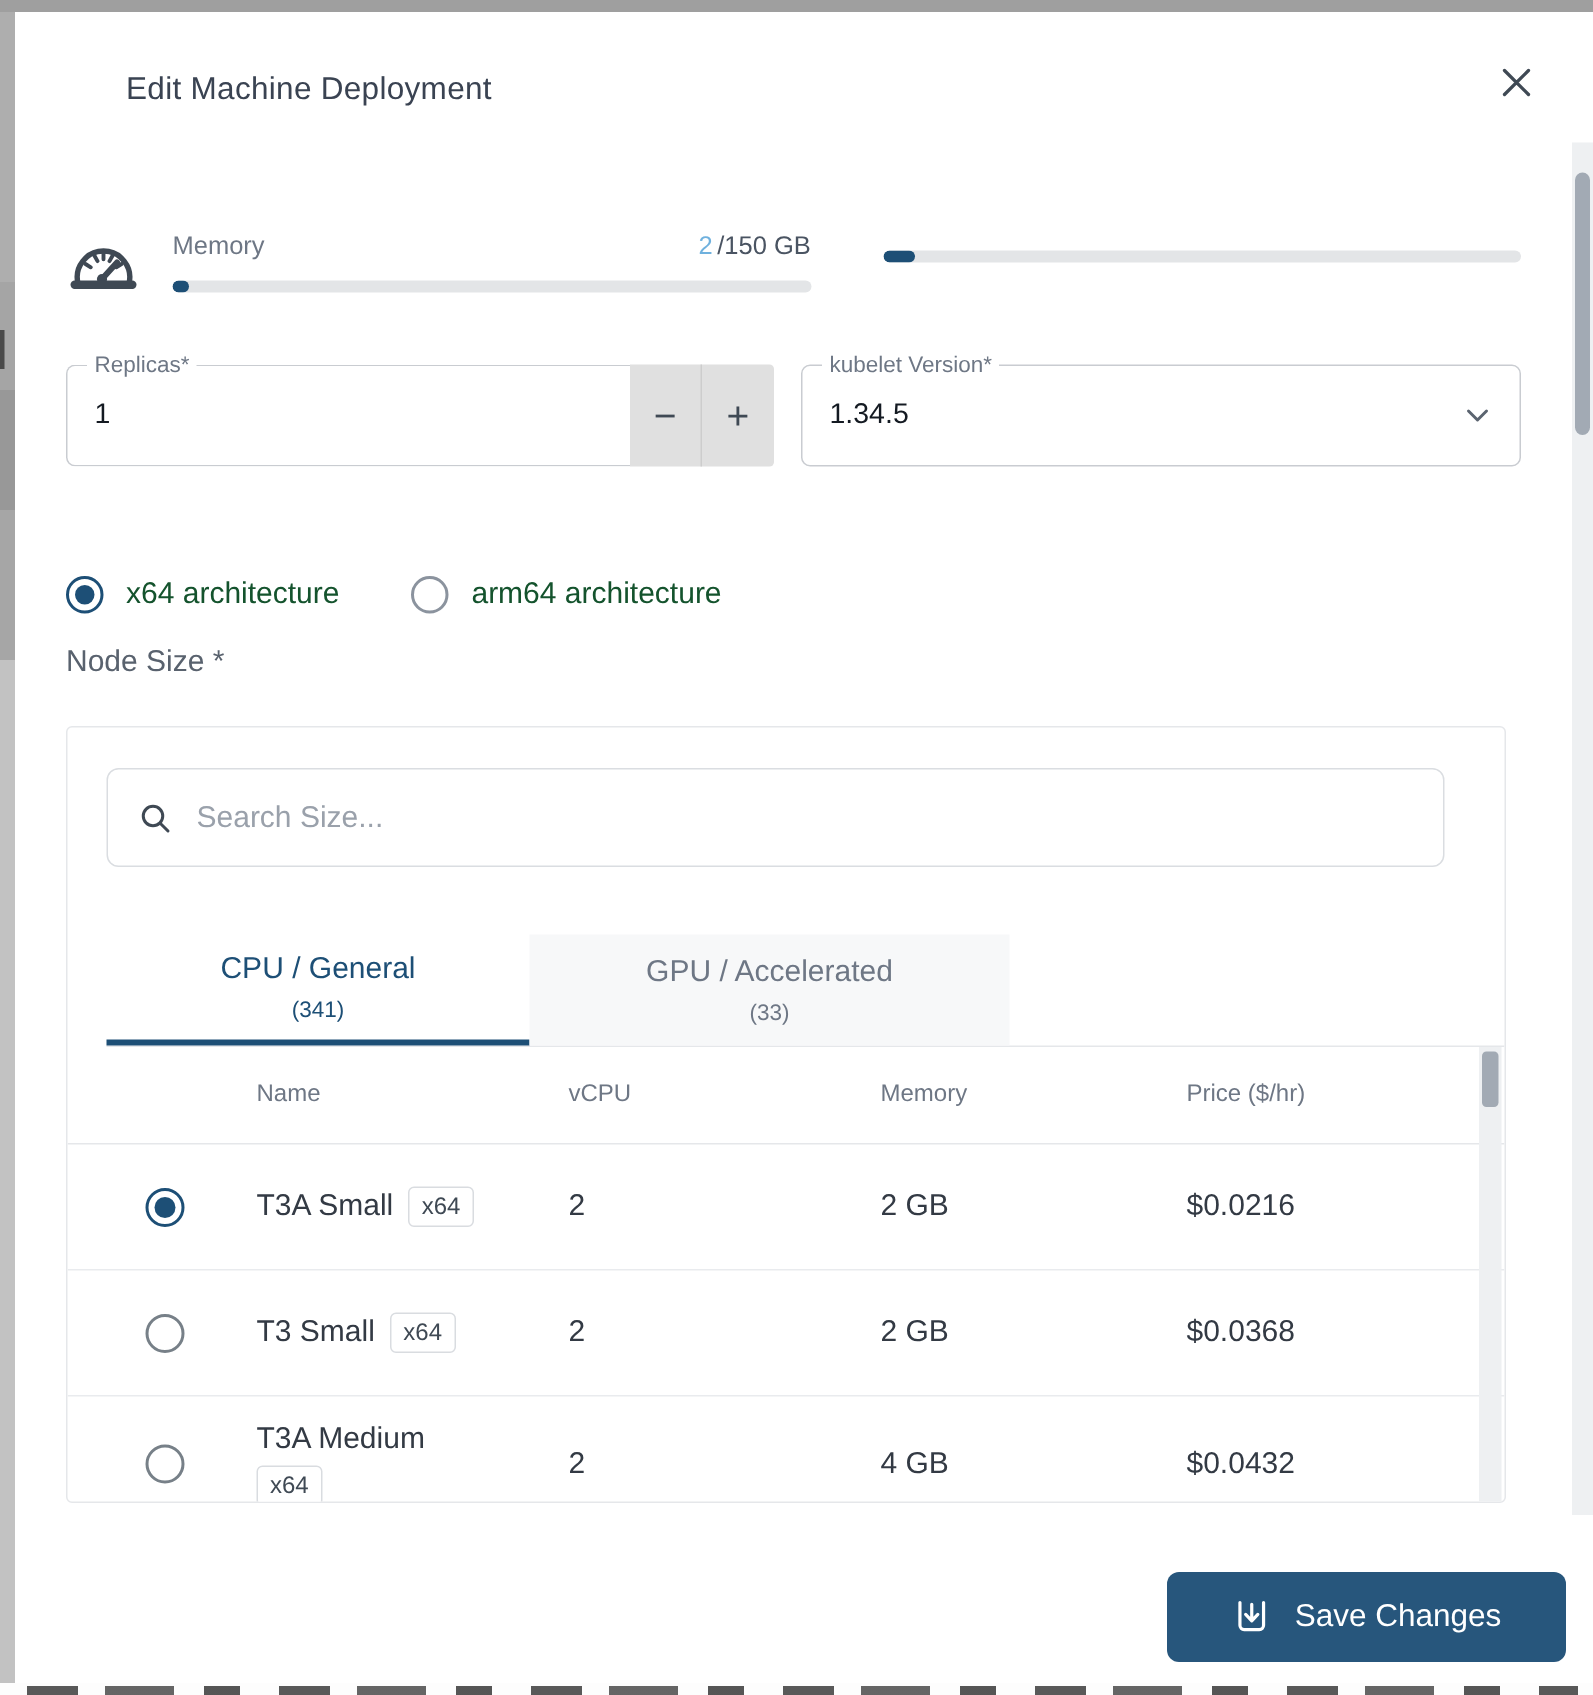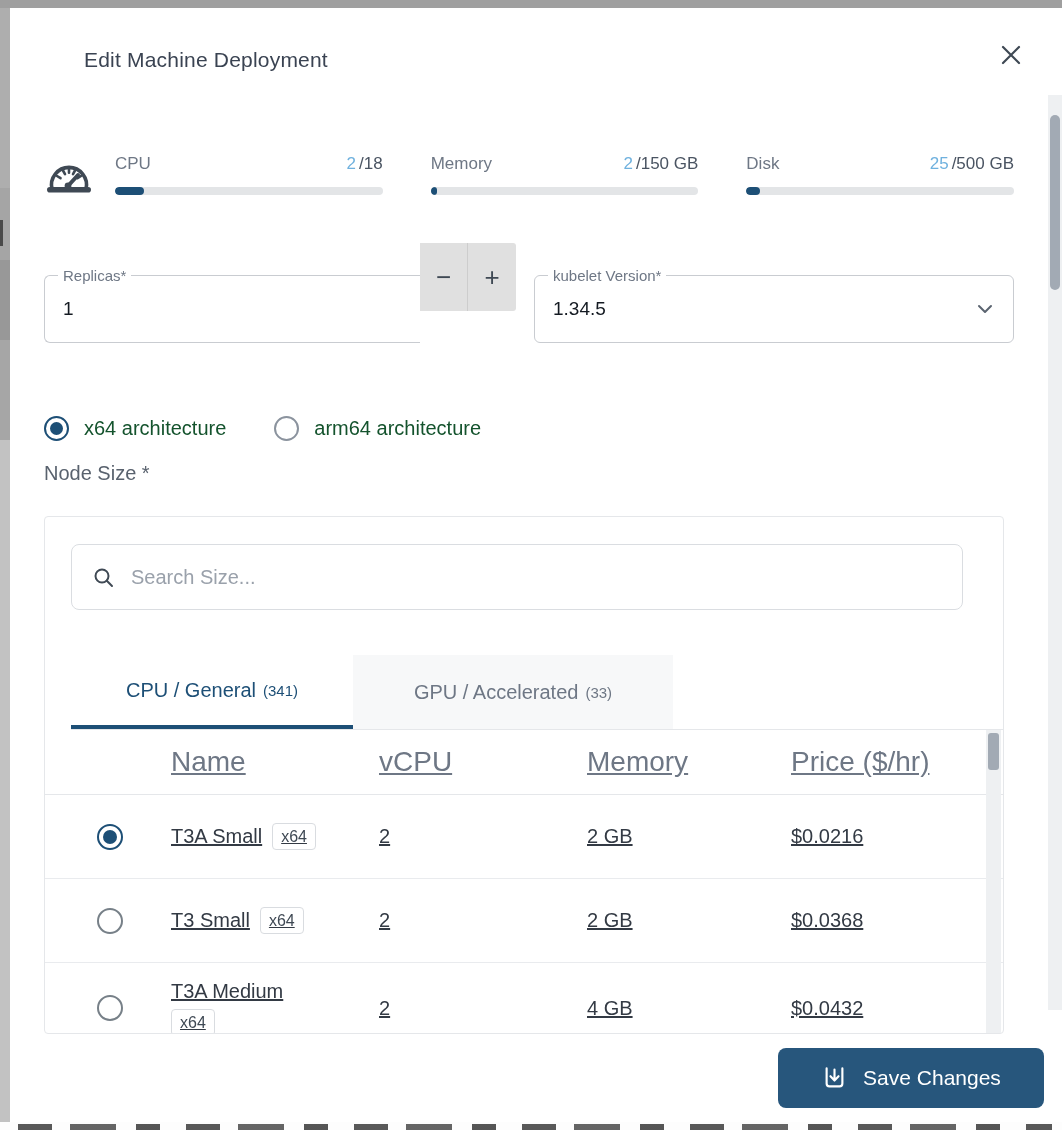--- a/index.html
+++ b/index.html
@@ -42,21 +42,21 @@
   .meter-list{display:flex;flex:1;gap:48px;margin-left:21px;}
   .meter{flex:1;}
   .meter-head{display:flex;justify-content:space-between;align-items:baseline;font-size:17px;}
   .meter-label{color:var(--gray_label);}
   .meter-used{color:var(--light_blue);}
   .meter-total{color:#4a5462;margin-left:3px;}
   .meter-bar{margin-top:13px;height:8px;border-radius:4px;background:#e3e5e7;overflow:hidden;}
   .meter-fill{height:100%;border-radius:4px;background:var(--accent_blue);}
   
   .form-row{display:flex;margin-top:43px;}
-  .outlined{position:relative;border:1px solid #c9ccd1;border-radius:6px;height:68px;background:#fff;display:flex;align-items:center;margin-top:32px;}
+  .outlined{position:relative;border:1px solid #c9ccd1;border-radius:6px;height:68px;background:#fff;display:flex;align-items:center;}
   .outlined .flabel{position:absolute;top:-9px;left:13px;background:#fff;padding:0 5px;font-size:15px;color:var(--gray_label);white-space:nowrap;}
   .replicas-group{display:flex;width:472px;flex:none;}
   .replicas-field{flex:1;border-right:none;border-radius:6px 0 0 6px;}
   .replicas-field input{border:none;outline:none;font-size:19px;color:#141a22;width:100%;padding:0 18px;font-family:inherit;background:transparent;}
   .stepper{display:flex;height:68px;flex:none;}
   .step-btn{width:48px;height:68px;background:#e0e0e0;border:none;font-size:26px;color:var(--slate);cursor:pointer;display:flex;align-items:center;justify-content:center;font-family:inherit;}
   .step-btn.minus{border-right:1px solid #cdcdcd;}
   .step-btn.plus{border-radius:0 3px 3px 0;}
   .kubelet-field{flex:1;margin-left:18px;padding:0 18px;justify-content:space-between;cursor:pointer;}
   .kubelet-value{font-size:19px;color:#141a22;}
@@ -67,30 +67,30 @@
   .radio.selected{border-color:var(--accent_blue);}
   .radio.selected::after{content:"";width:13px;height:13px;border-radius:50%;background:var(--accent_blue);}
   .radio-label{font-size:20px;color:#14532d;}
   
   .node-size-label{margin-top:21px;font-size:20px;color:#59626e;}
   .panel{margin-top:31px;width:960px;height:518px;border:1px solid #e5e7ea;border-radius:4px;position:relative;overflow:hidden;background:#fff;}
   .search-box{position:absolute;left:26px;top:27px;width:892px;height:66px;border:1px solid #dadde1;border-radius:8px;display:flex;align-items:center;padding:0 20px;gap:16px;}
   .search-box input{border:none;outline:none;flex:1;font-size:20px;color:#333a44;font-family:inherit;background:transparent;}
   .search-box input::placeholder{color:#9aa1ab;}
   .tabs{position:absolute;left:26px;top:138px;right:0;height:75px;display:flex;border-bottom:1px solid #e5e7ea;}
-  .tab{display:flex;align-items:center;justify-content:center;gap:7px;height:100%;cursor:pointer;}
+  .tab{display:flex;align-items:center;justify-content:center;gap:7px;height:100%;cursor:pointer;flex-direction:column;}
   .tab .tab-label{font-size:20px;}
   .tab .tab-count{font-size:15px;}
   .tab.active{width:282px;color:var(--accent_blue);border-bottom:4px solid var(--accent_blue);}
   .tab.inactive{width:320px;background:#f7f8f9;color:var(--gray_label);}
   
   .size-table{position:absolute;left:0;top:213px;right:0;bottom:0;}
   .trow{display:grid;grid-template-columns:126px 208px 208px 204px 1fr;align-items:center;}
-  .thead{height:65px;color:var(--gray_label);font-size:28px;border-bottom:1px solid #e5e7ea;text-decoration:underline;}
-  .tbody-row{height:84px;border-bottom:1px solid #e9ebee;font-size:20px;color:#333a44;cursor:pointer;text-decoration:underline;}
+  .thead{height:65px;color:var(--gray_label);font-size:16px;border-bottom:1px solid #e5e7ea;}
+  .tbody-row{height:84px;border-bottom:1px solid #e9ebee;font-size:20px;color:#333a44;cursor:pointer;}
   .tbody-row.cut{height:90px;border-bottom:none;}
   .cell-radio{display:flex;justify-content:flex-start;padding-left:52px;}
   .row-radio{width:26px;height:26px;border-radius:50%;border:2.5px solid #778088;background:#fff;display:flex;align-items:center;justify-content:center;}
   .row-radio.selected{border-color:var(--accent_blue);}
   .row-radio.selected::after{content:"";width:14px;height:14px;border-radius:50%;background:var(--accent_blue);}
   .cell-name{display:flex;align-items:center;gap:10px;flex-wrap:wrap;padding-right:12px;row-gap:6px;}
   .cut .cell-name{max-width:150px;}
   .chip{border:1px solid #d9dce0;border-radius:4px;padding:3px 8px;font-size:16px;color:var(--slate);background:#fff;line-height:1.2;}
   .table-scrollbar{position:absolute;right:2px;top:0;bottom:0;width:15px;background:#eef0f2;}
   .table-scrollbar .thumb{position:absolute;left:2px;top:3px;width:11px;height:37px;background:#a2aab4;border-radius:3px;}
@@ -134,41 +134,28 @@
           <path d="M8 31 A 17.5 17.5 0 1 1 42 31" fill="none" stroke="#3f4954" stroke-width="3.6"></path>
           <path d="M13 18 l3.5 2.2 M19 12.5 l2 3.6 M25 10.6 v4.2 M31 12.5 l-2 3.6 M37 18 l-3.5 2.2" stroke="#3f4954" stroke-width="2.6" stroke-linecap="round"></path>
           <path d="M24 28 L34 17" stroke="#3f4954" stroke-width="4" stroke-linecap="round"></path>
           <circle cx="24" cy="28" r="3.4" fill="#3f4954"></circle>
           <rect x="3" y="29" width="44" height="5.6" rx="2.8" fill="#3f4954"></rect>
         </svg>
       </div>
       <div class="meter-list">
         <div class="meter">
           <div class="meter-head">
-            <span class="meter-label">CPU</span>
-            <span><span class="meter-used">2</span><span class="meter-total">/18</span></span>
-          </div>
-          <div class="meter-bar">
-              <div class="meter-fill" style="width: 11%;"></div>
-            </div>
-        </div>
-        <div class="meter">
-          <div class="meter-head">
             <span class="meter-label">Memory</span>
             <span><span class="meter-used">2</span><span class="meter-total">/150 GB</span></span>
           </div>
           <div class="meter-bar">
               <div class="meter-fill" style="width: 2.5%;"></div>
             </div>
         </div>
         <div class="meter">
-          <div class="meter-head">
-            <span class="meter-label">Disk</span>
-            <span><span class="meter-used">25</span><span class="meter-total">/500 GB</span></span>
-          </div>
           <div class="meter-bar">
               <div class="meter-fill" style="width: 5%;"></div>
             </div>
         </div>
       </div>
     </div>
 
     <div class="form-row">
       <div class="replicas-group">
         <div class="outlined replicas-field">

